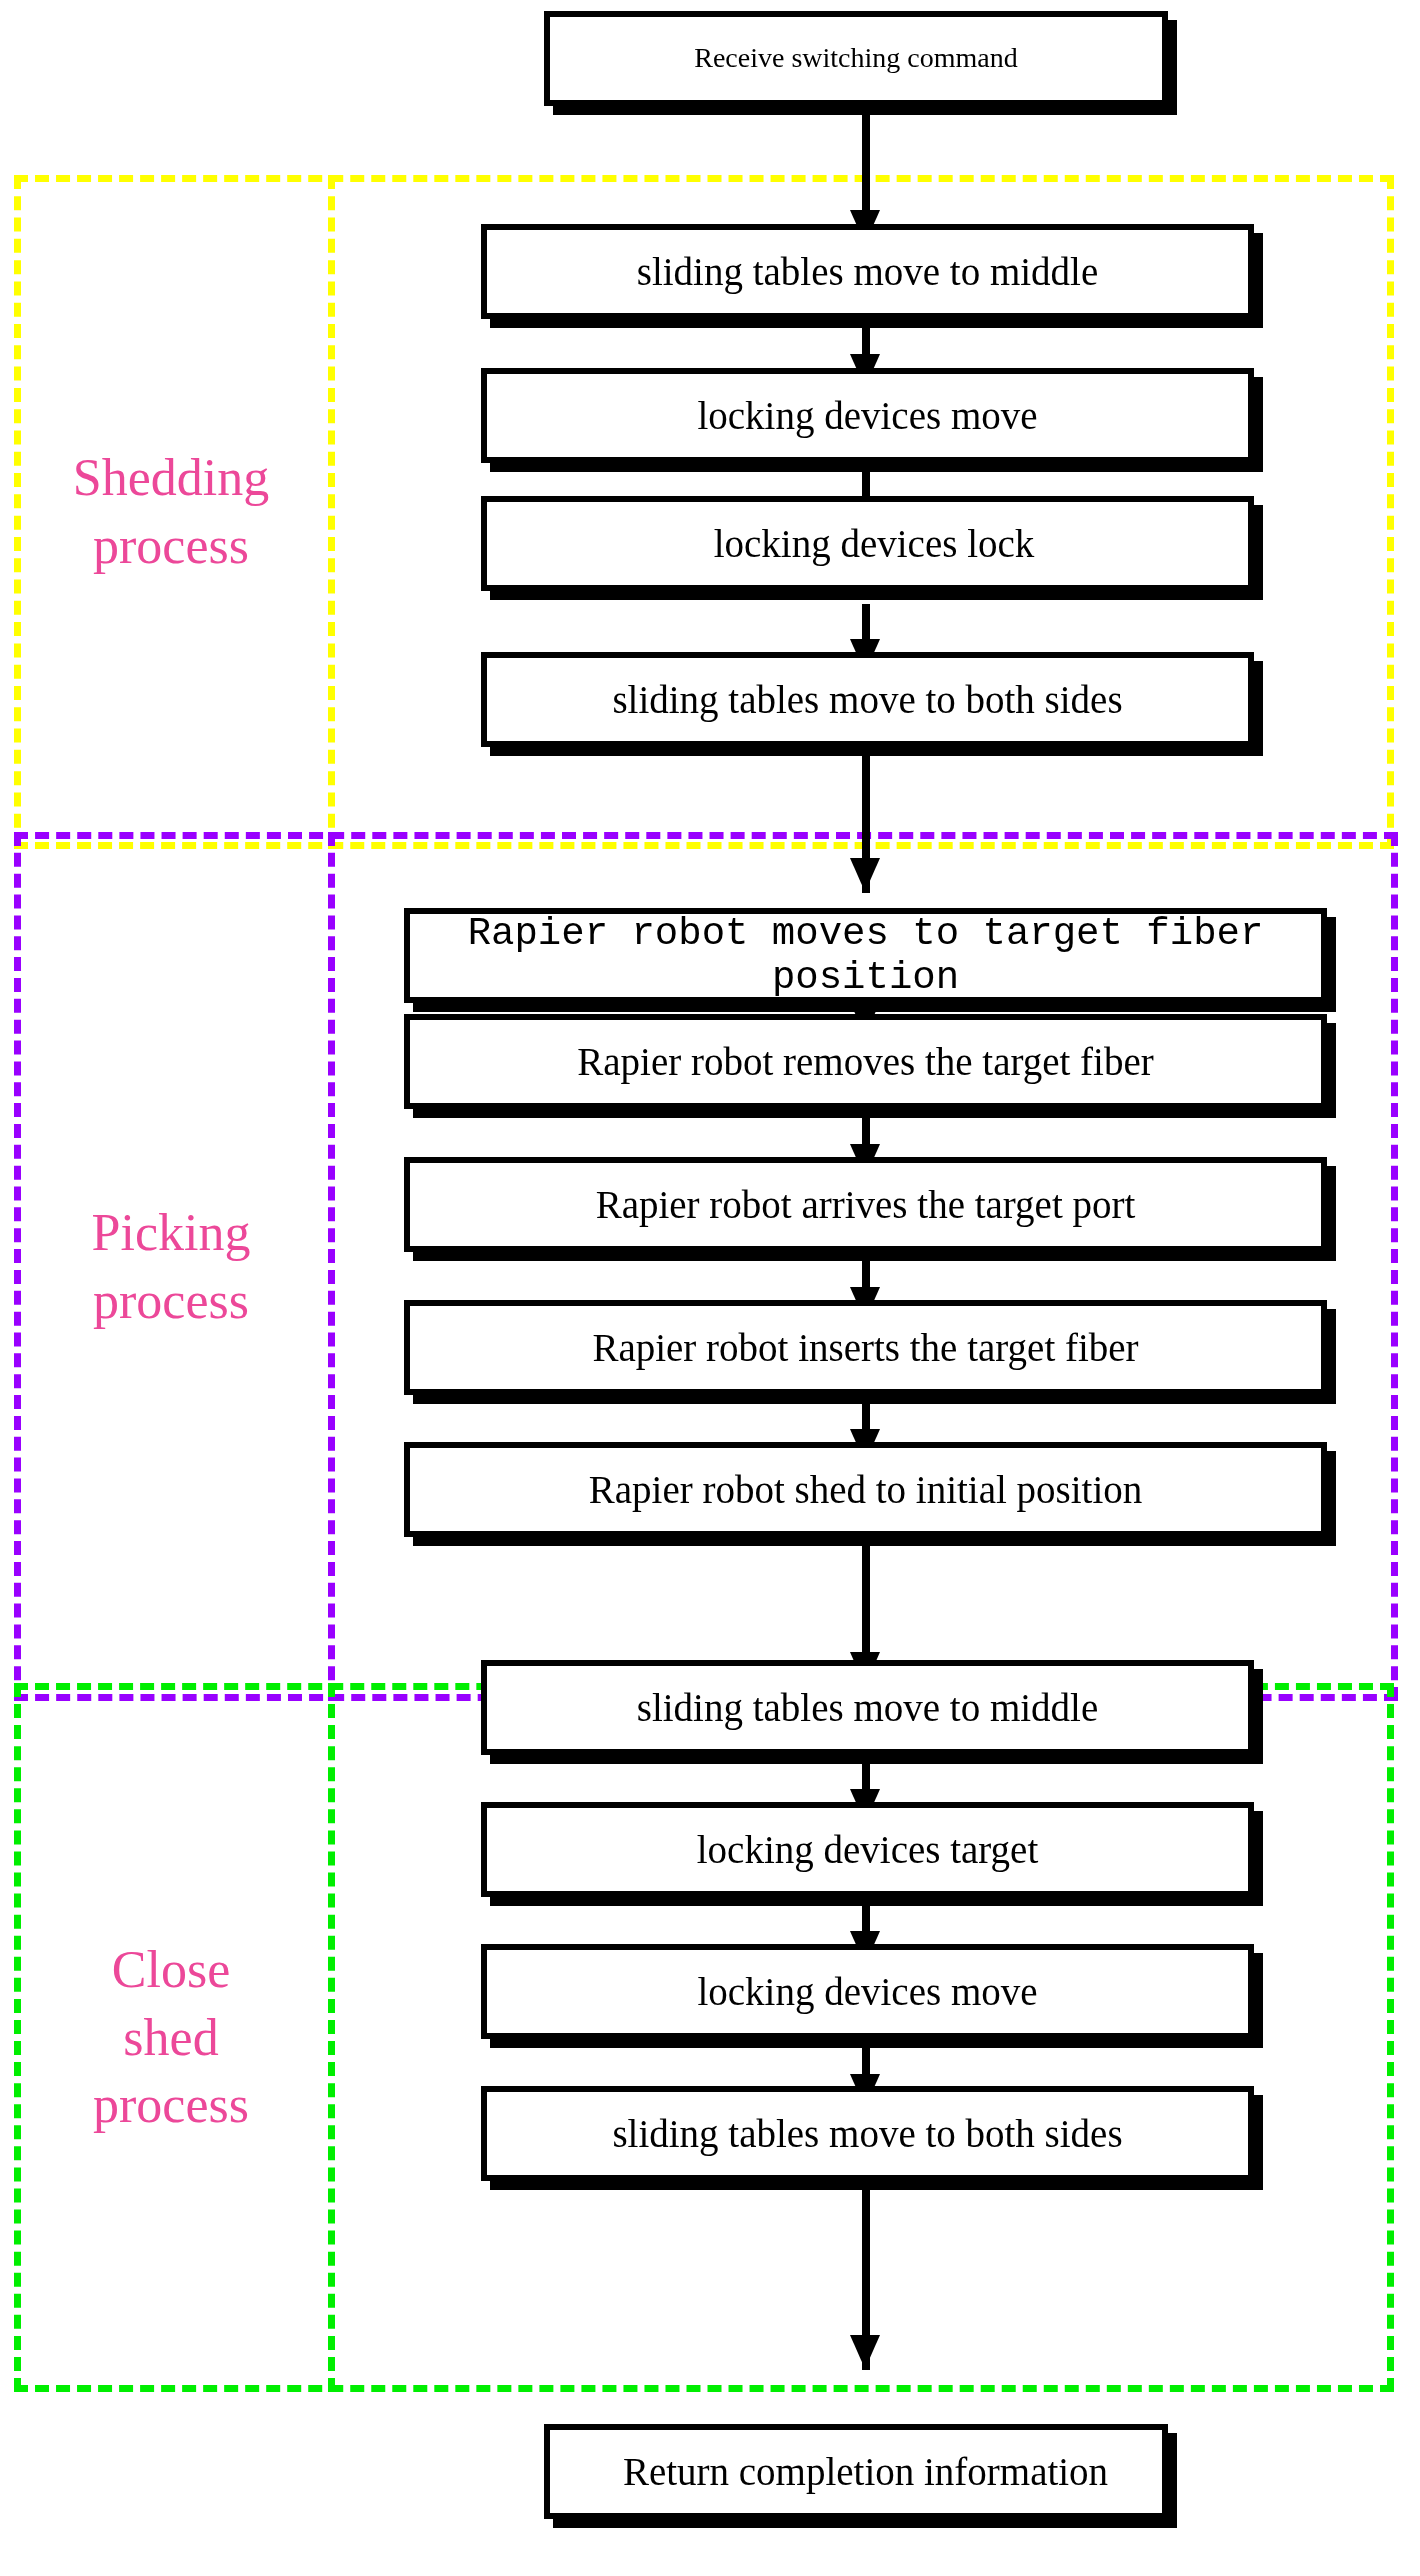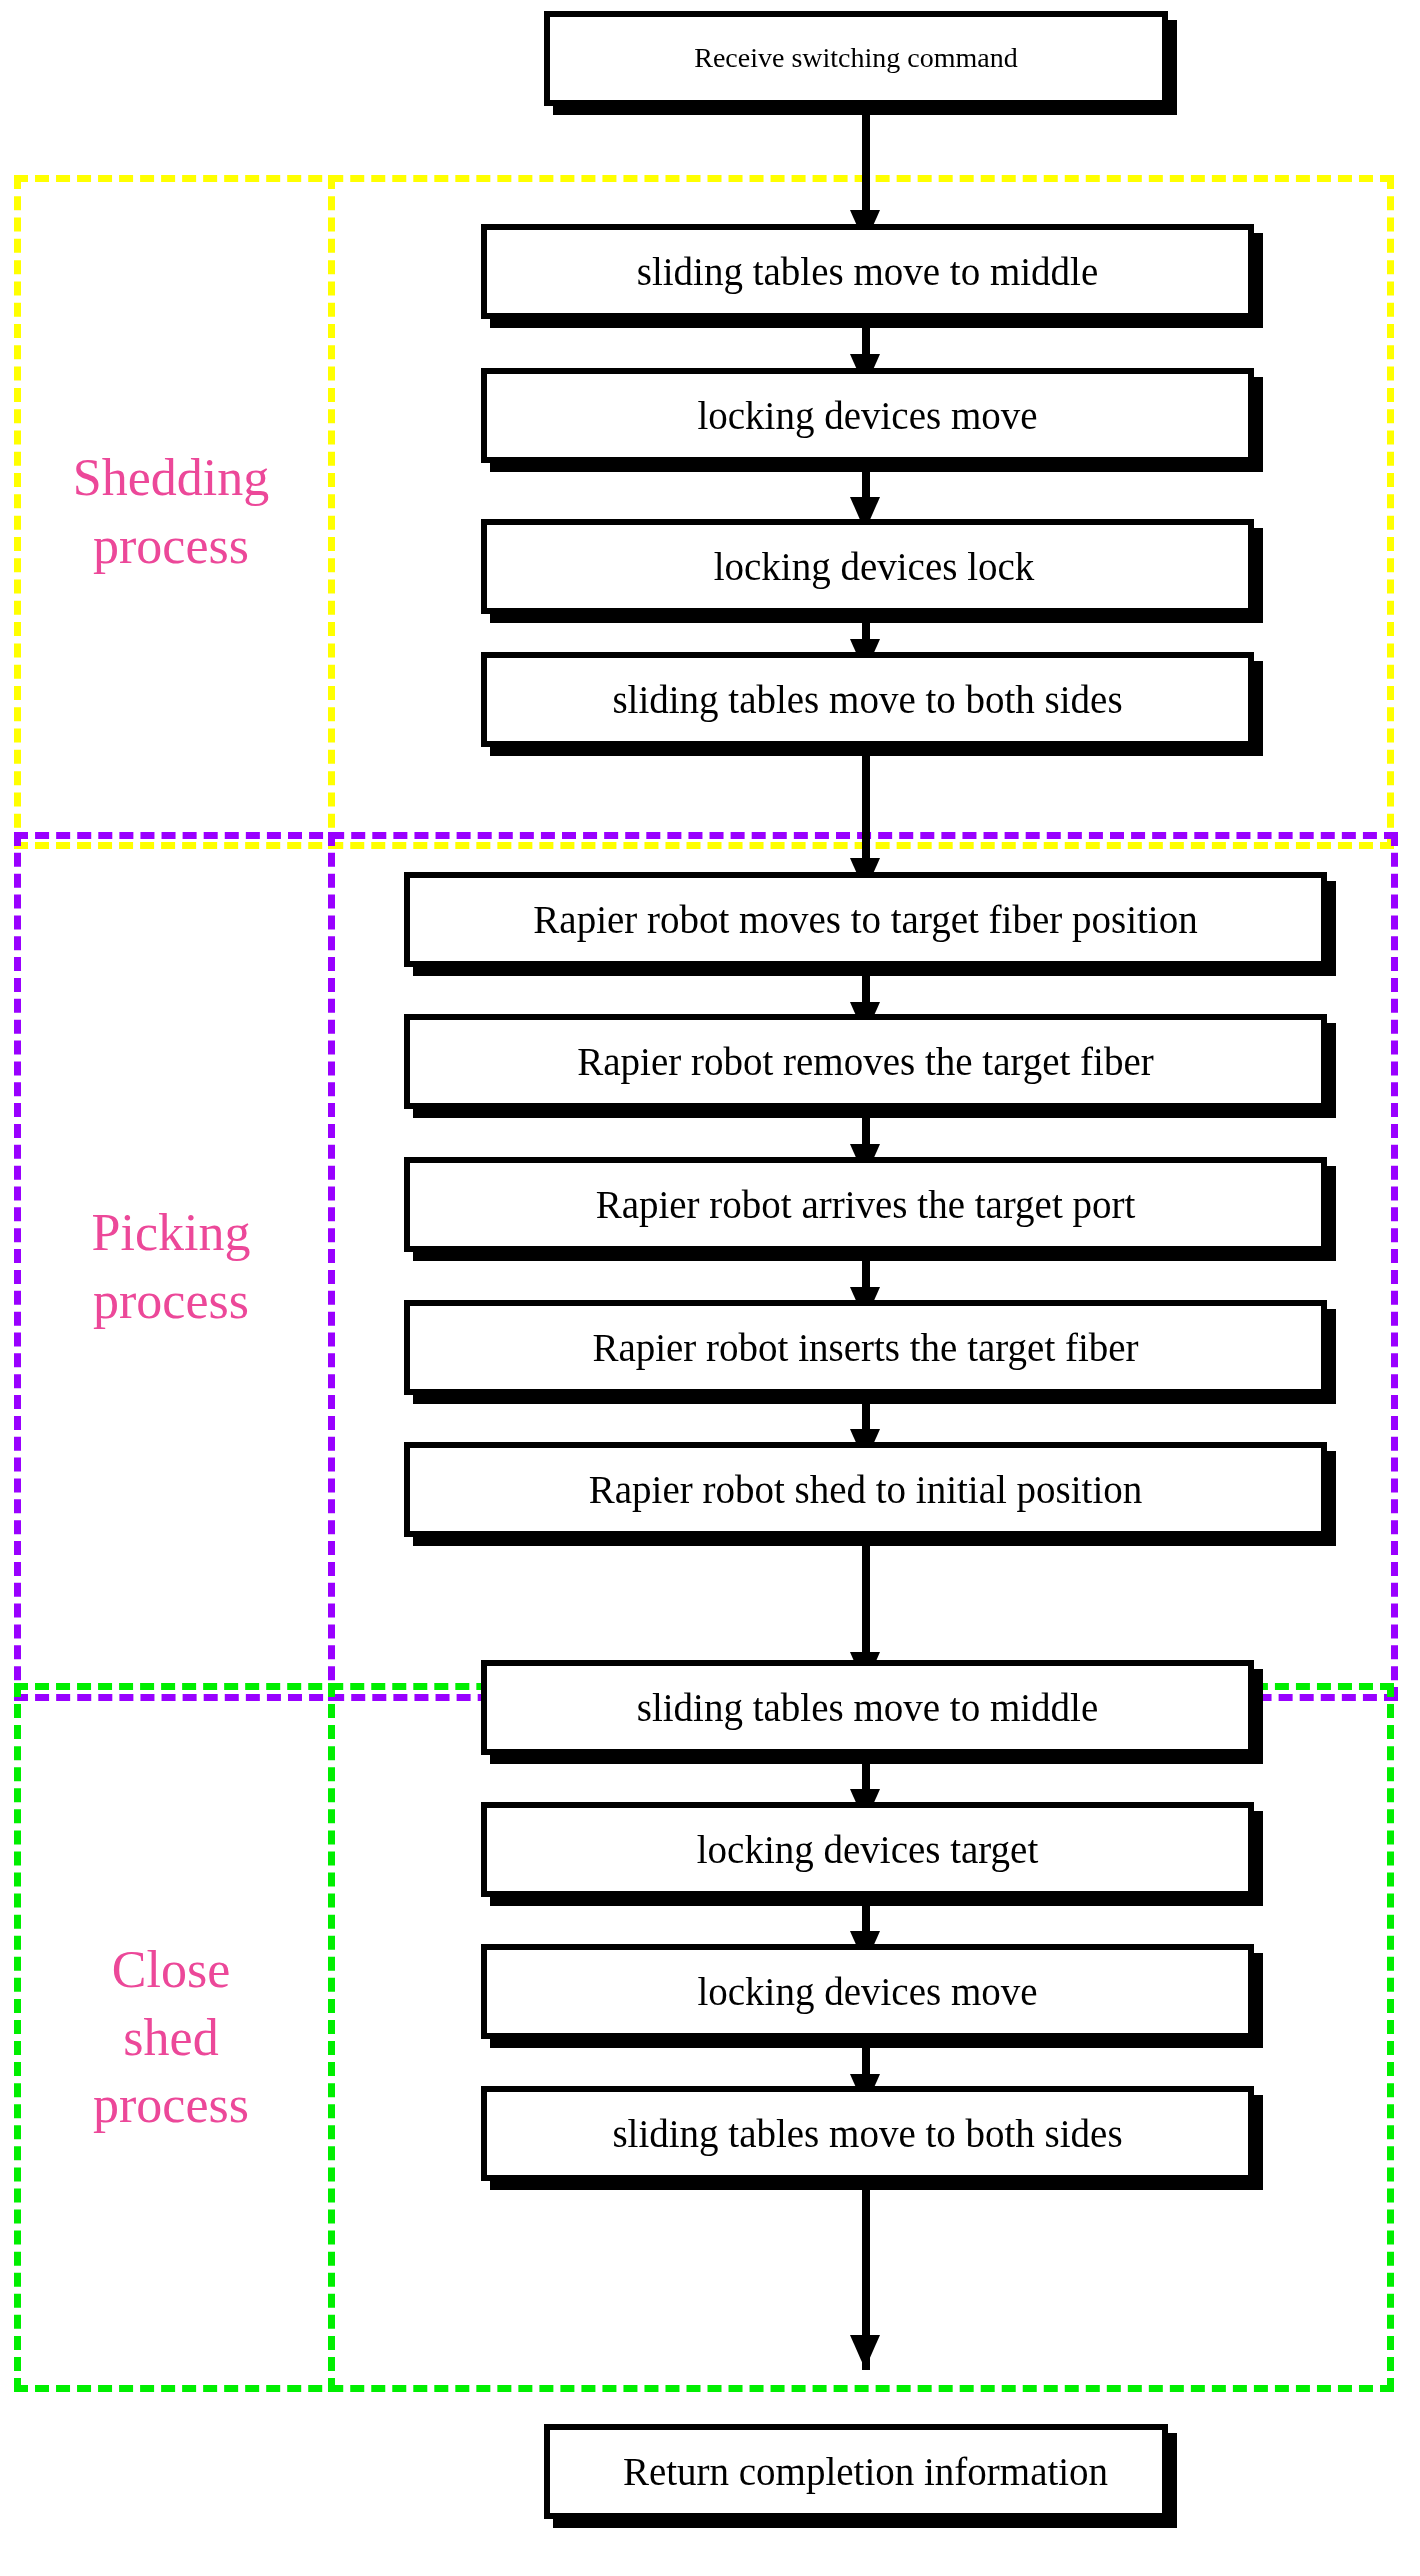--- a/index.html
+++ b/index.html
@@ -132,28 +132,28 @@
   <div class="pbox w-top" style="top:10.5px;height:95px;">
     <span>Receive switching command</span>
   </div>
 
   <div class="pbox w-narrow" style="top:224px;height:95px;">
     <span>sliding tables move to middle</span>
   </div>
   <div class="pbox w-narrow" style="top:368px;height:95px;">
     <span>locking devices move</span>
   </div>
-  <div class="pbox w-narrow" style="top:519px;height:95px;padding-left:13px;">
+  <div class="pbox w-narrow" style="top:496px;height:95px;padding-left:13px;">
     <span>locking devices lock</span>
   </div>
   <div class="pbox w-narrow" style="top:652px;height:95px;">
     <span>sliding tables move to both sides</span>
   </div>
 
-  <div class="pbox w-wide" style="top:872px;height:95px;">
+  <div class="pbox w-wide" style="top:908px;height:95px;font-family:Liberation Mono, monospace;">
     <span>Rapier robot moves to target fiber position</span>
   </div>
   <div class="pbox w-wide" style="top:1014px;height:95px;">
     <span>Rapier robot removes the target fiber</span>
   </div>
   <div class="pbox w-wide" style="top:1157px;height:95px;">
     <span>Rapier robot arrives the target port</span>
   </div>
   <div class="pbox w-wide" style="top:1300px;height:95px;text-align:right;">
     <span>Rapier robot inserts the target fiber</span>

